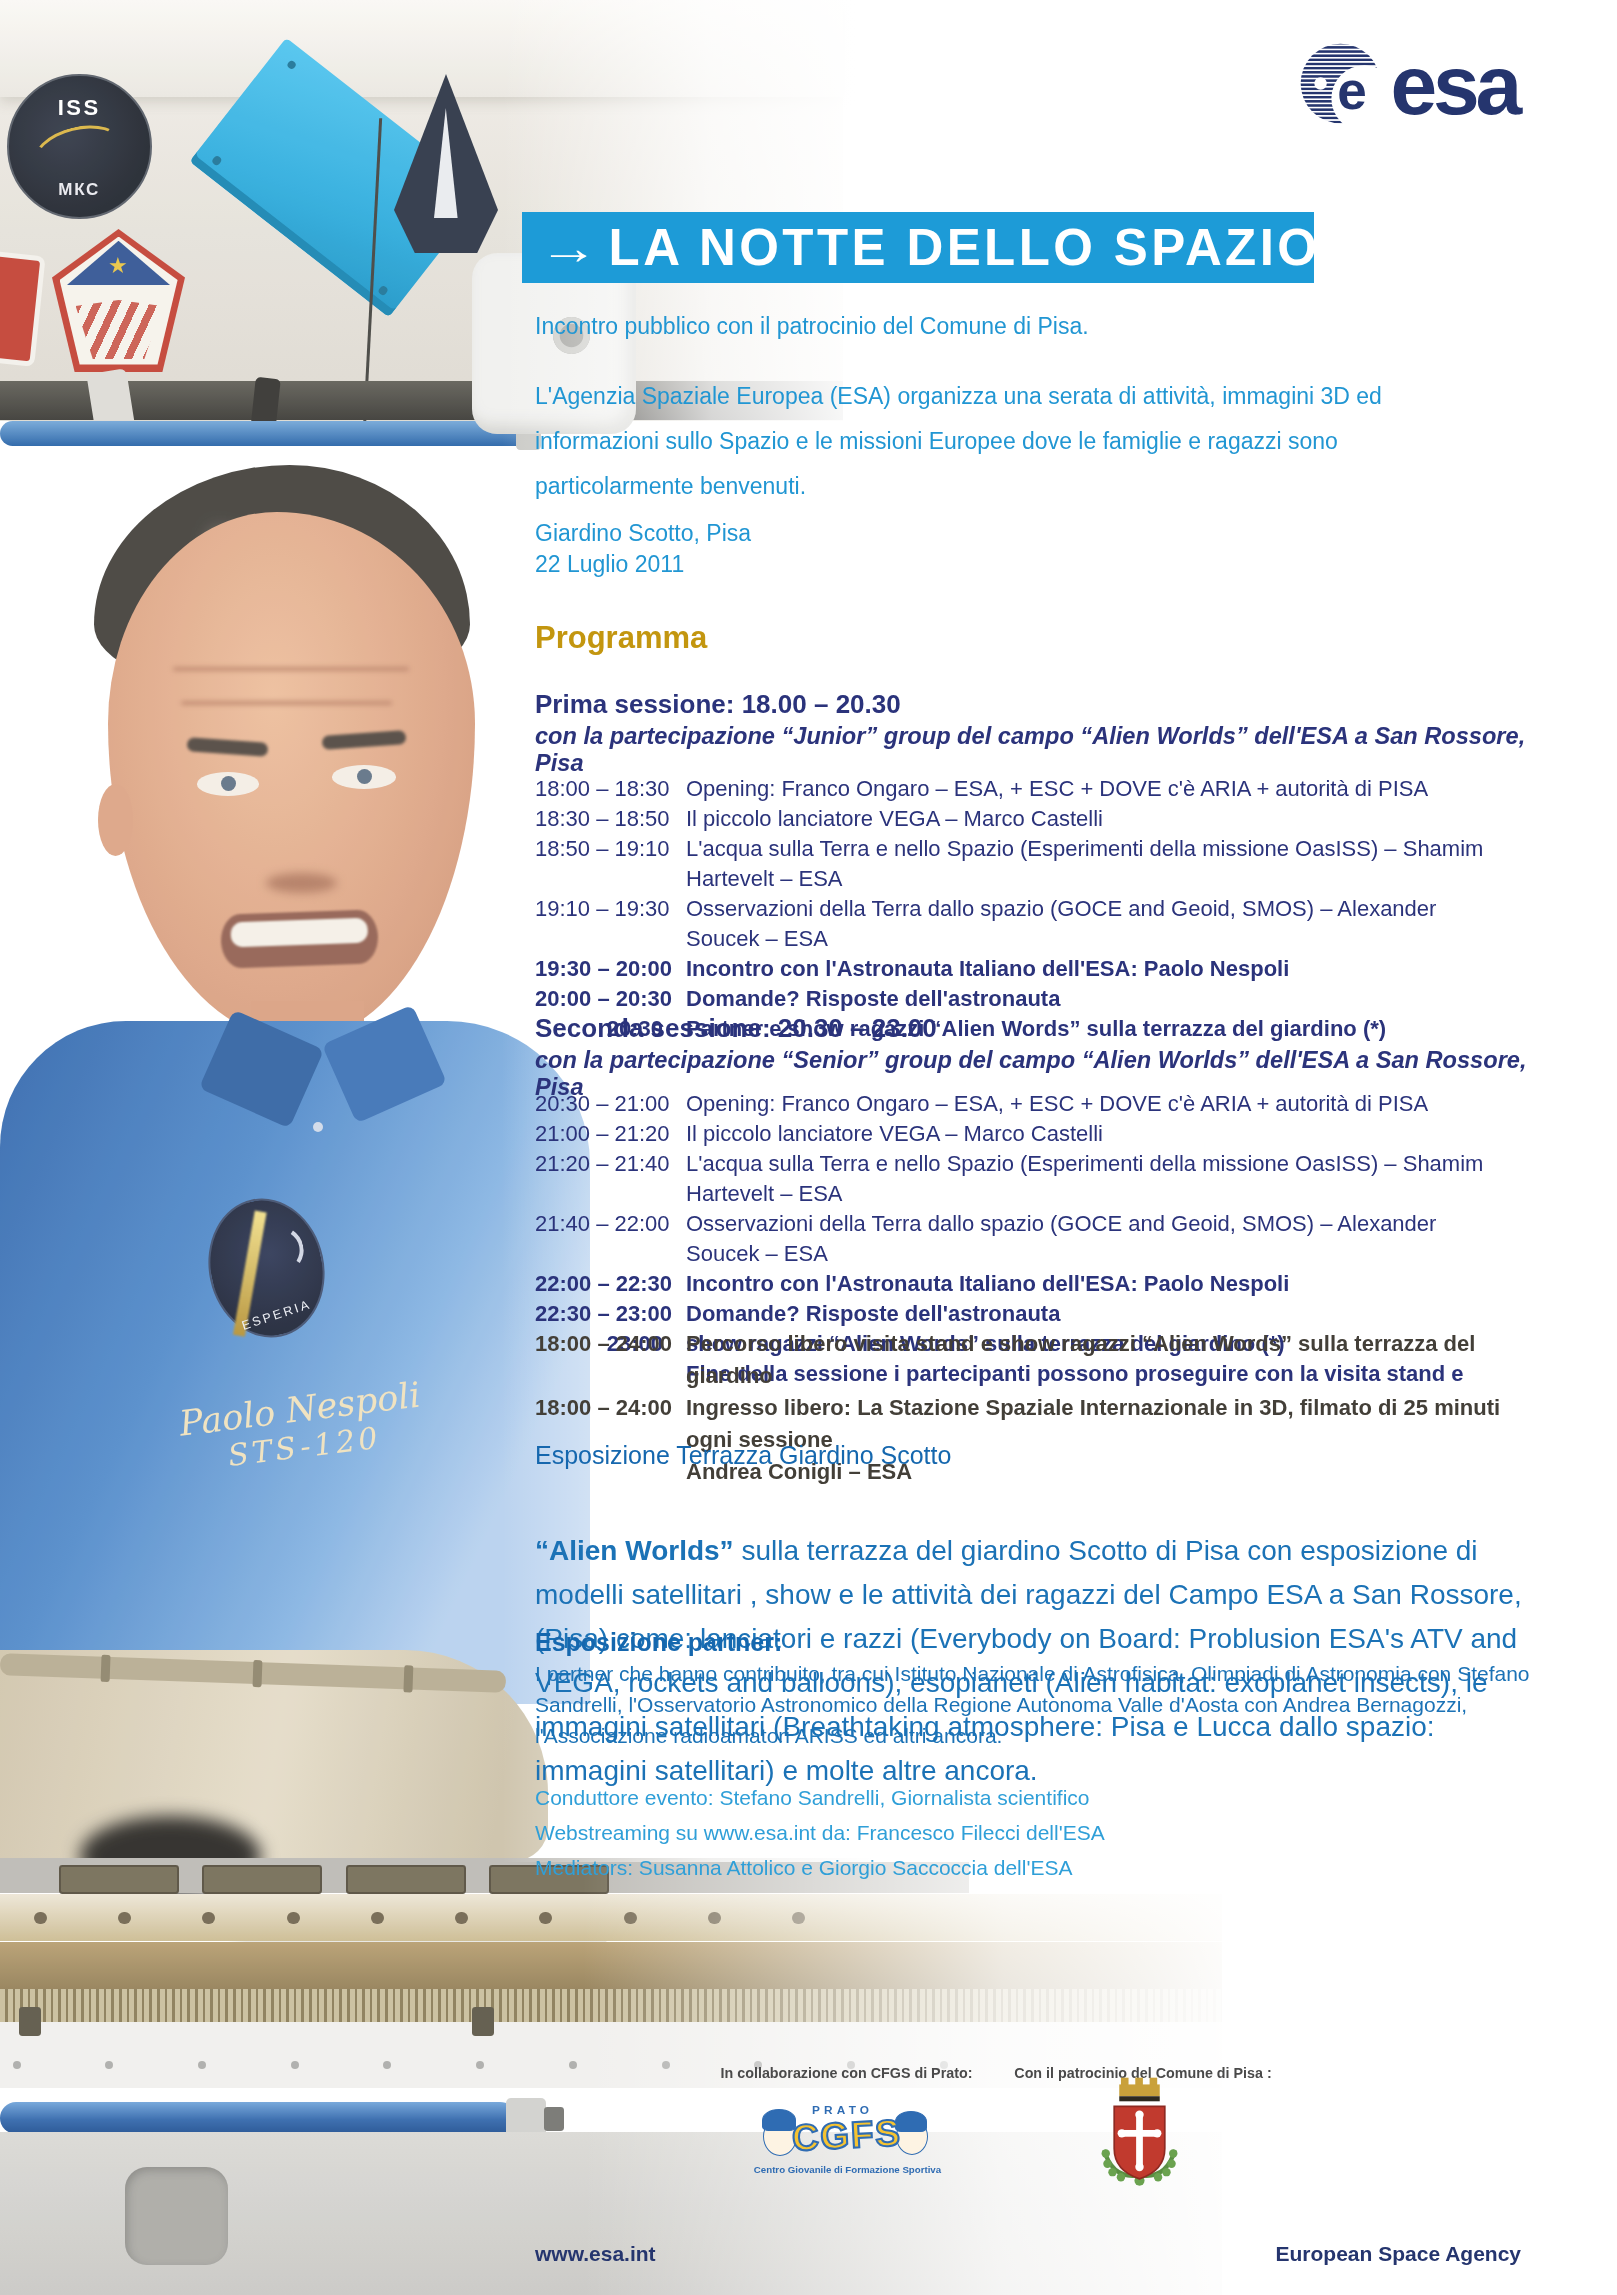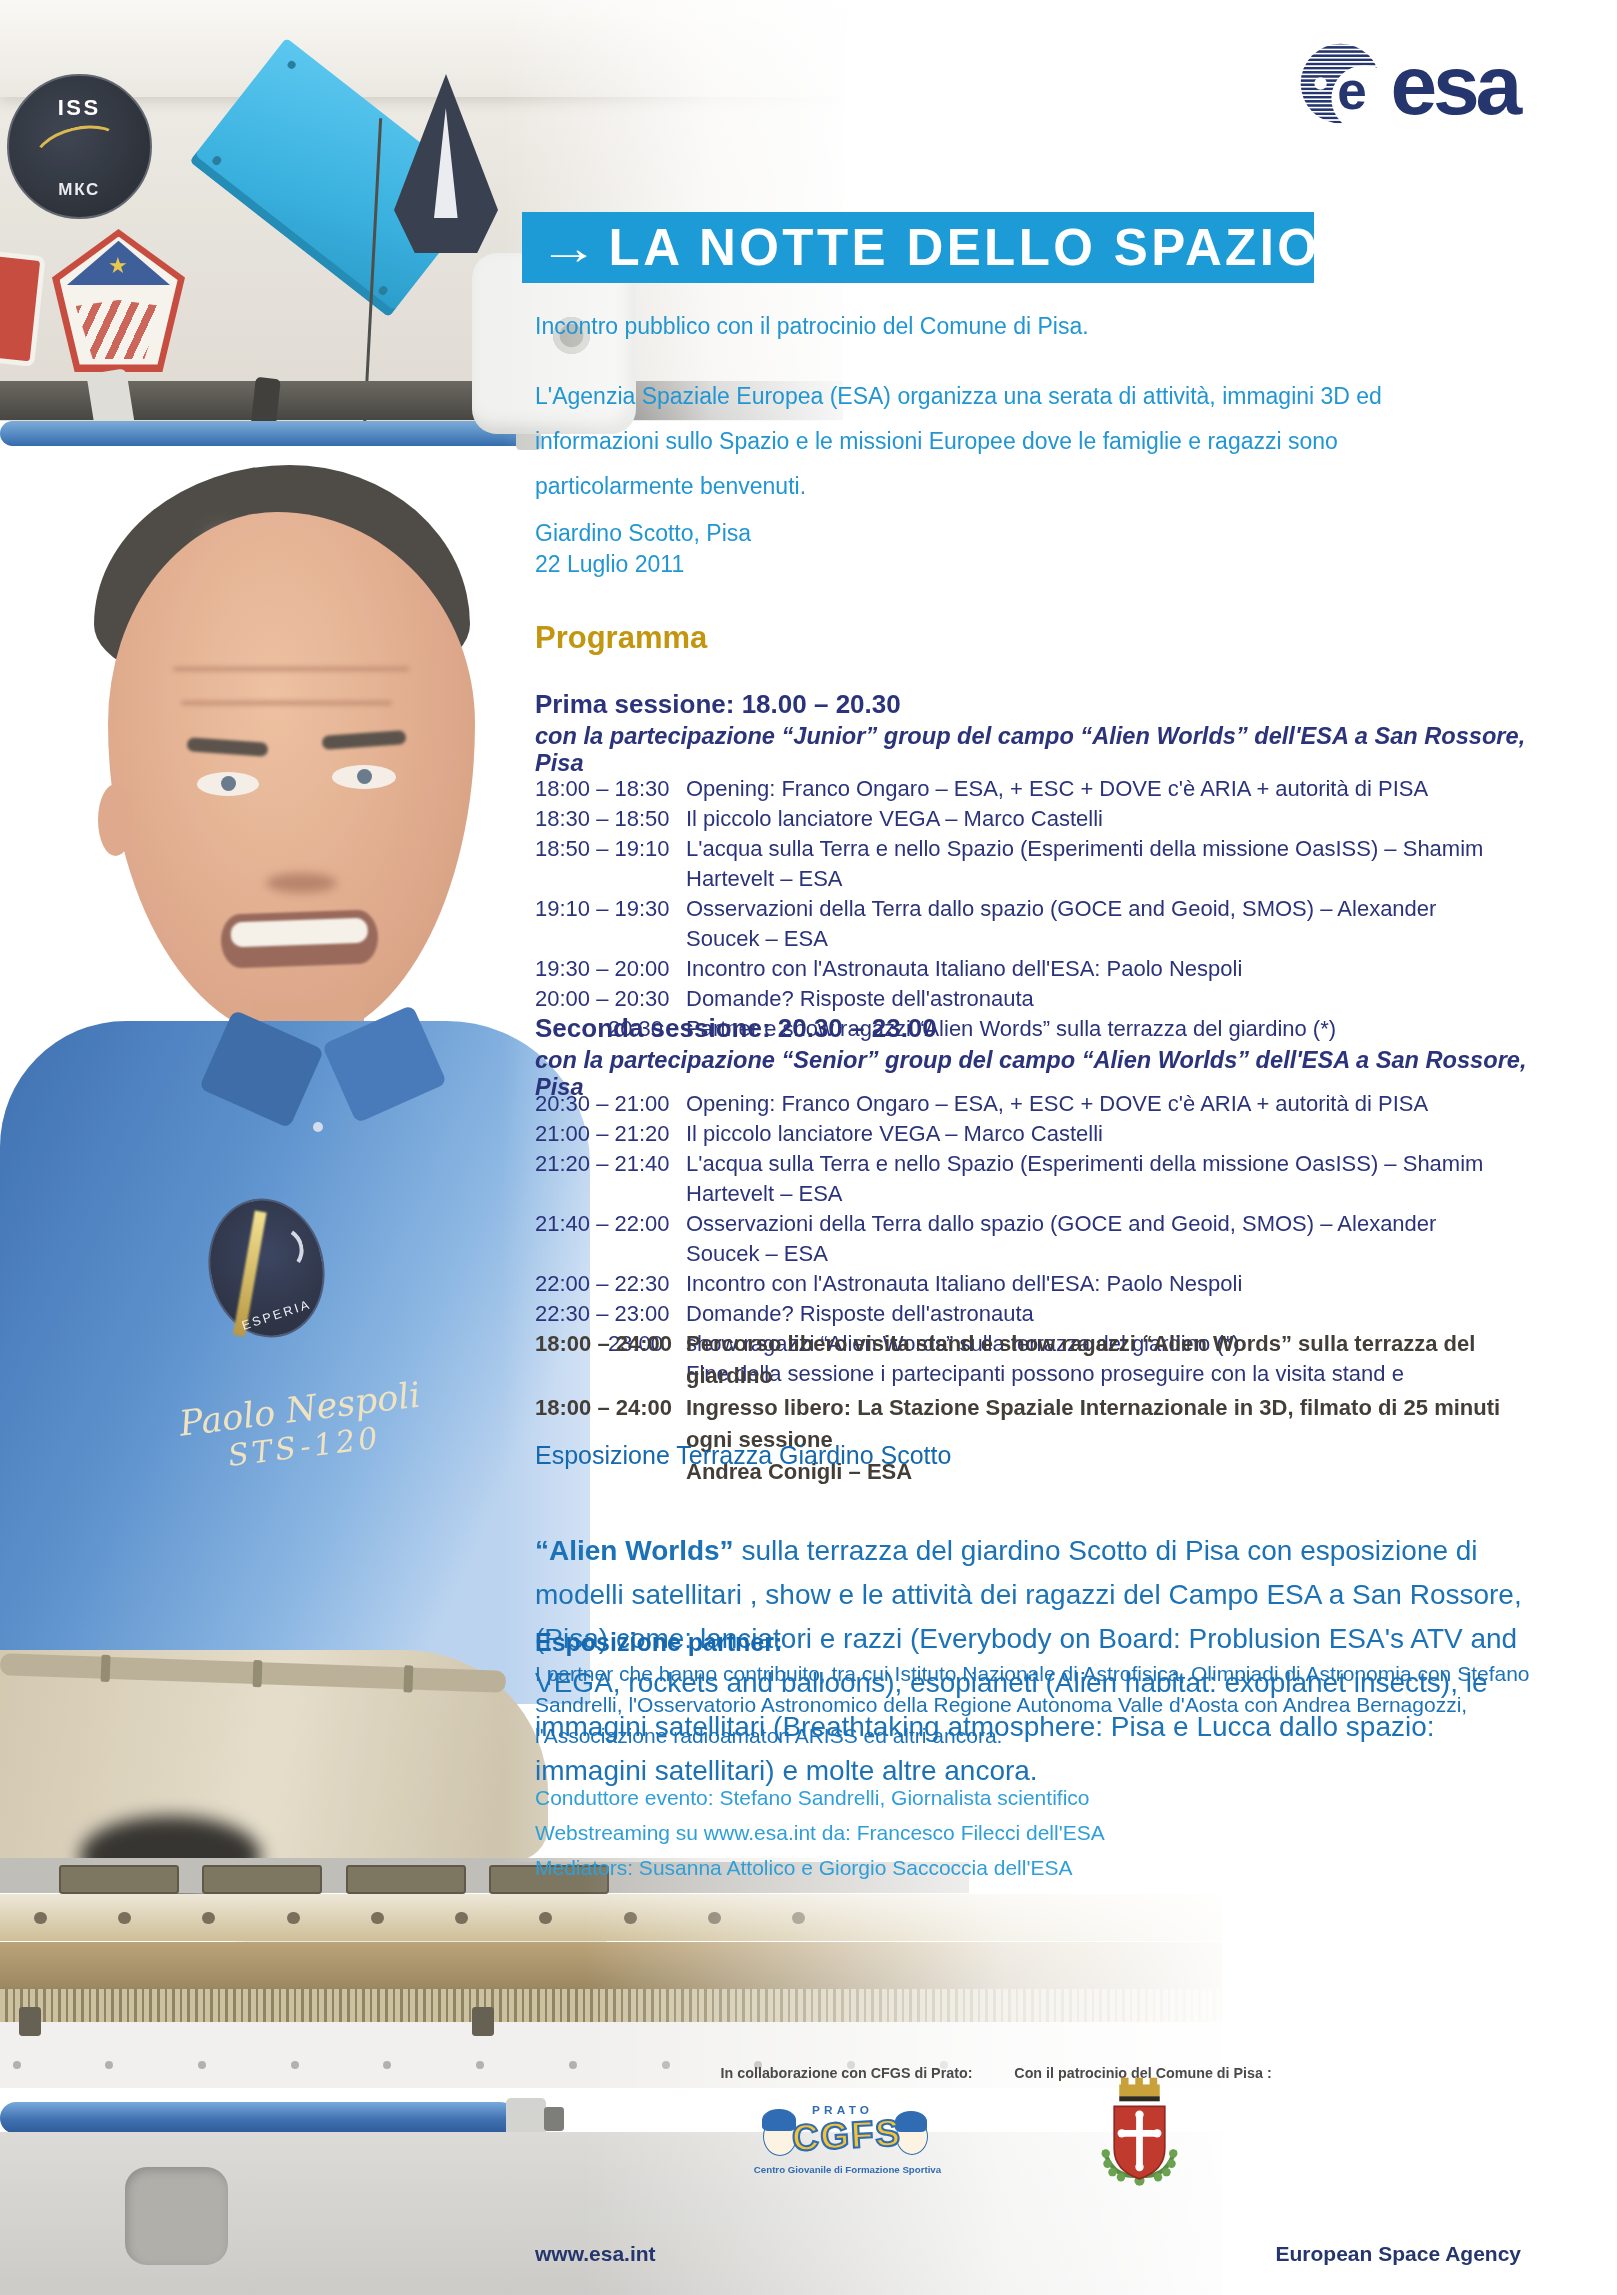--- a/index.html
+++ b/index.html
@@ -107,21 +107,21 @@
   .programma{top:620px;font-size:31px;font-weight:bold;color:var(--gold)}
   .sess-title{font-size:26px;font-weight:bold;color:var(--navy)}
   .sess-sub{font-size:23.6px;font-weight:bold;font-style:italic;color:var(--navy)}
   .s1-title{top:689px}.s1-sub{top:723px}
   .s2-title{top:1013px}.s2-sub{top:1047px}
   .sched{font-size:22px;color:var(--navy)}
   .s1-rows{top:774px}.s2-rows{top:1089px}
   .sched-row{display:flex;line-height:30px}
   .sched-row .time{width:128px;text-align:right;flex:none;white-space:nowrap}
   .sched-row .desc{margin-left:23px;width:826px}
-  .sched-row.bold{font-weight:normal}
+  .sched-row.bold{font-weight:bold}
   .open-rows{top:1328px;font-size:22px;font-weight:bold;color:var(--dark_gray)}
   .open-rows .sched-row{line-height:32px}
   .expo-h{top:1441px;font-size:25px;font-weight:normal;color:var(--section_blue)}
   .expo-b{top:1529px;width:999px;font-size:28px;line-height:44px;color:var(--body_blue)}
   .expo-b strong{font-weight:bold}
   .partner-h{top:1628px;font-size:25px;font-weight:bold;color:var(--section_blue)}
   .partner-b{top:1658px;width:999px;font-size:21px;line-height:31px;color:var(--body_blue)}
   .credits{top:1780px;width:999px;font-size:21px;line-height:35px;color:var(--credits_blue)}
 
   .caption{position:absolute;top:2065px;font-size:14.3px;font-weight:bold;color:var(--caption_gray);text-align:center}

